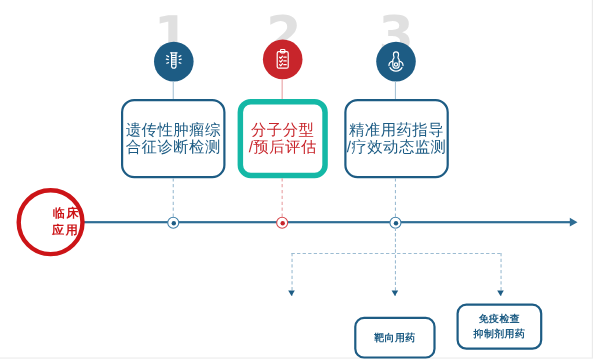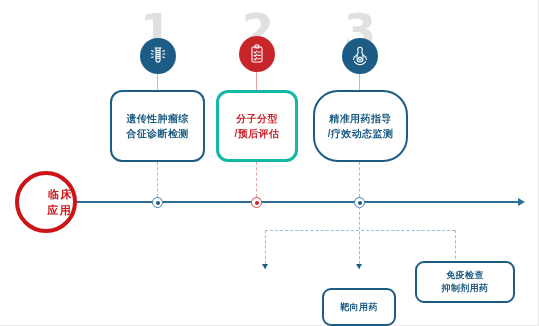--- a/index.html
+++ b/index.html
@@ -62,26 +62,26 @@
     position: absolute;
     box-sizing: border-box;
     border-radius: 12px;
     background: #ffffff;
     display: flex;
     align-items: center;
     justify-content: center;
     text-align: center;
   }
   .phase-card.blue { border: 2px solid #1d5c84; }
-  .phase-card.red  { border: 3px solid #14b8a6; justify-content: center; }
+  .phase-card.red  { border: 5px solid #14b8a6; justify-content: center; }
   .phase-card .card-text {
-    font-size: 10px;
+    font-size: 14px;
     line-height: 15px;
     letter-spacing: 0.4px;
-    font-weight: bold;
+    font-weight: normal;
     white-space: pre-line;
   }
   .phase-card.blue .card-text { color: #1d5c84; }
   .phase-card.red  .card-text { color: #c8252b; }
 
   
   .axis {
     position: absolute;
     height: 2px;
     background: #2e6d94;
@@ -247,21 +247,21 @@
         <path d="M9 11.5 C6.8 12 5.6 13.8 5.6 15.6"></path>
         <path d="M15 11.5 C17.2 12 18.4 13.8 18.4 15.6"></path>
         <path d="M6.6 17.5 C7.6 19.4 9.6 20.6 12 20.6 c2.4 0 4.4 -1.2 5.4 -3.1"></path>
         <circle cx="12" cy="14.6" r="1.5"></circle>
       </g>
     </svg>
   </div>
 
   <div class="stem blue" style="left:359px; top:74px; height:16px;"></div>
 
-  <div class="phase-card blue" style="left:313px; top:90px; width:95px; height:72px;border-radius:25px;">
+  <div class="phase-card blue" style="left:313px; top:90px; width:95px; height:72px;">
     <span class="card-text">精准用药指导
 /疗效动态监测</span>
   </div>
 
   <div class="vline-dash" style="left:157px; top:162px; height:35px;"></div>
   <div class="vline-dash" style="left:256px; top:162px; height:35px; border-left-color:#e8a0a3;"></div>
   <div class="vline-dash" style="left:359px; top:162px; height:35px;"></div>
 
   <div class="axis" style="left:70px; top:201px; width:449px;"></div>
   <div class="axis-arrow" style="left:518px; top:198px;"></div>
@@ -288,18 +288,18 @@
 
   <div class="branch-arrow" style="left:262px; top:264px;"></div>
   <div class="branch-arrow" style="left:356px; top:264px;"></div>
   <div class="branch-arrow" style="left:452px; top:264px;"></div>
 
 
   <div class="drug-card" style="left:322px; top:256px; width:74px; height:38px;margin-top:32px;">
     <span class="card-text">靶向用药</span>
   </div>
 
-  <div class="drug-card" style="left:415px; top:261px; width:100px; height:42px;">
+  <div class="drug-card" style="left:415px; top:276px; width:78px; height:42px;">
     <span class="card-text">免疫检查
 抑制剂用药</span>
   </div>
 
 </div>
 
 </body></html>

